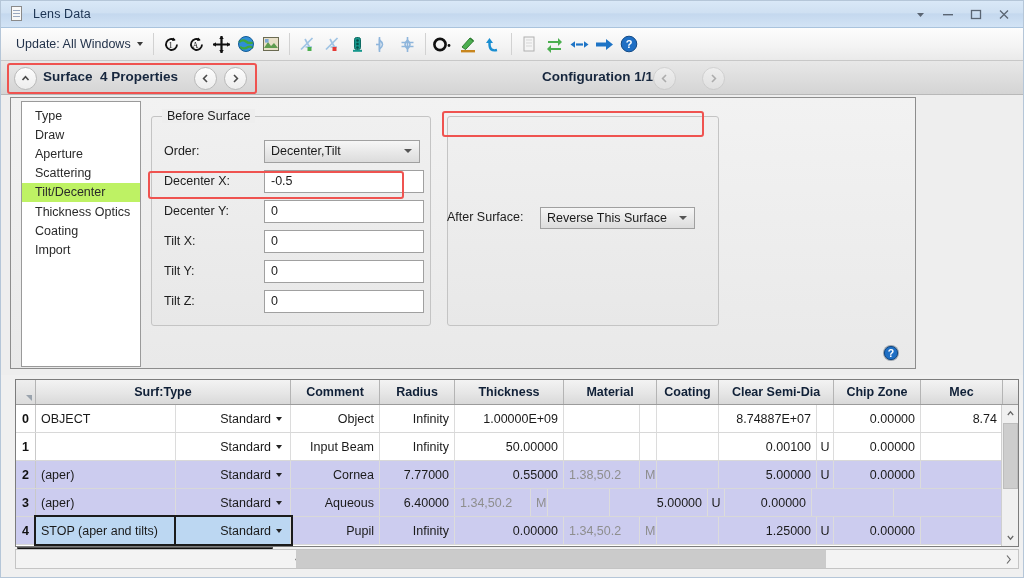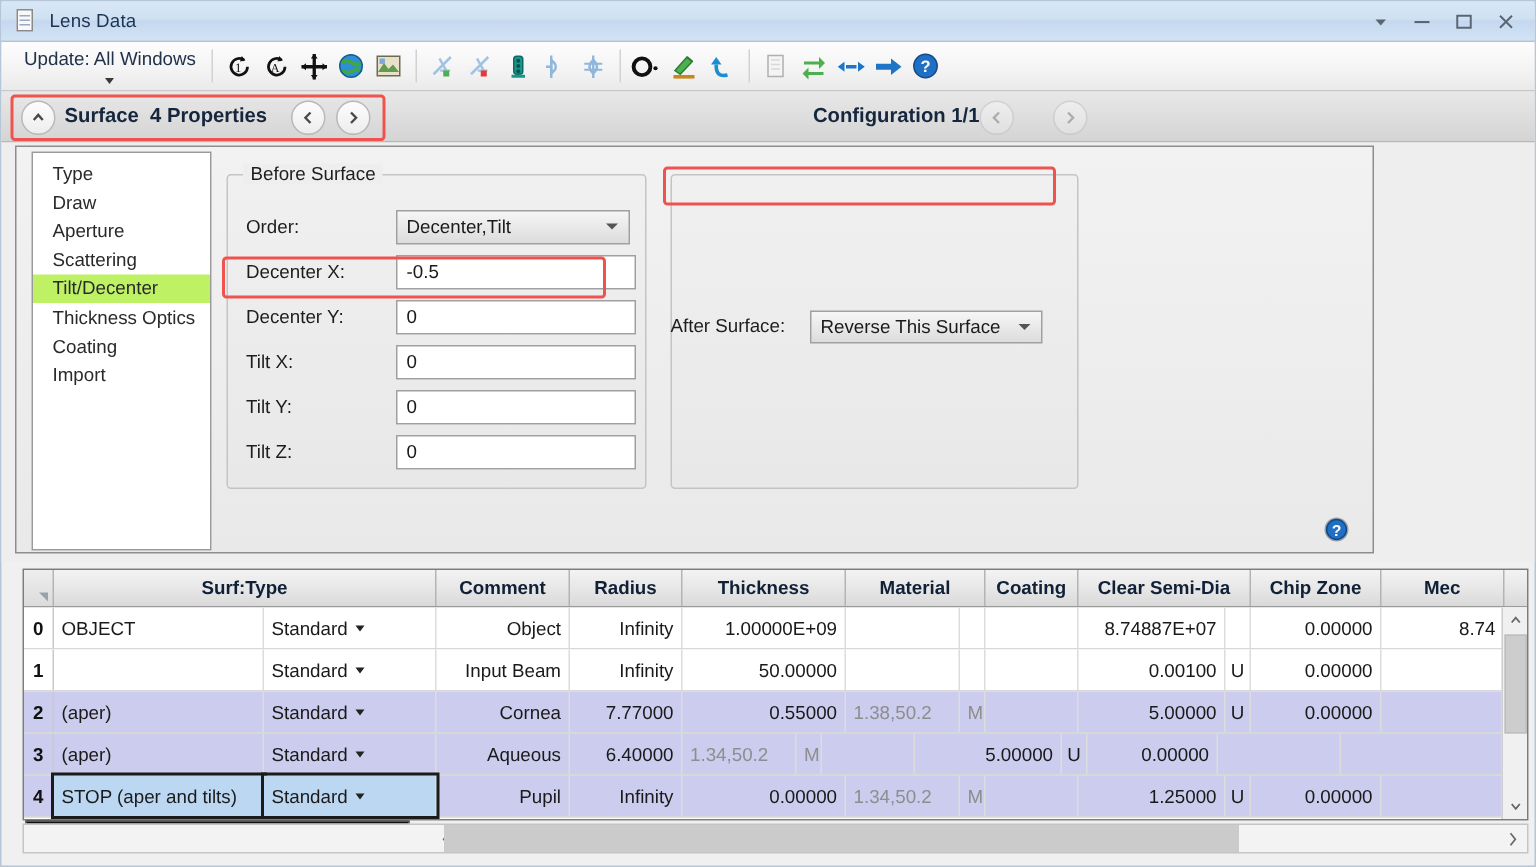--- a/index.html
+++ b/index.html
@@ -50,21 +50,21 @@
 
   
   .toolbar {
     position: absolute; left: 0; top: 27px; width: 1022px; height: 33px;
     background: linear-gradient(to bottom, #fdfdfd 0%, #f4f4f4 55%, #eaeaea 100%);
     border-bottom: 1px solid #c8c8c8;
     display: flex; align-items: center; padding-left: 10px;
   }
   .update-btn {
     display: flex; align-items: center; gap: 6px;
-    font-size: 12.5px; color: #22324a; padding: 3px 5px; border-radius: 2px; flex-direction: column;
+    font-size: 12.5px; color: #22324a; padding: 3px 5px; border-radius: 2px;
   }
   .caret-sm {
     width: 0; height: 0; border-left: 3.5px solid transparent; border-right: 3.5px solid transparent;
     border-top: 4px solid #3a3a3a;
   }
   .tsep { width: 1px; height: 22px; background: #d2d2d2; margin: 0 5px; }
   .ticon {
     width: 25px; height: 25px; display: flex; align-items: center; justify-content: center;
     border-radius: 2px;
   }
@@ -210,21 +210,21 @@
     padding: 0 5px; white-space: nowrap; overflow: hidden;
   }
   .td.rownum {
     font-weight: bold; color: #111; justify-content: center;
     background: transparent; border-right: 1px solid #c9c9c9; padding: 0;
   }
   .td.right { justify-content: flex-end; }
   .td.center { justify-content: center; }
   .td.muted { color: #8e8e8e; }
   .td.type {
-    gap: 5px; position: relative; padding-right: 8px;
+    justify-content: flex-end; gap: 5px; position: relative; padding-right: 8px;
   }
   .td.type .caret-sm { border-top-color: #222; }
   .cell-sel {
     outline: 2px solid #1b1b1b; background: #bcd7f2 !important;
     justify-content: flex-start;
   }
   .cell-sel2 { outline: 2px solid #1b1b1b; background: #bcd7f2 !important; }
 
   
   .vscroll {

